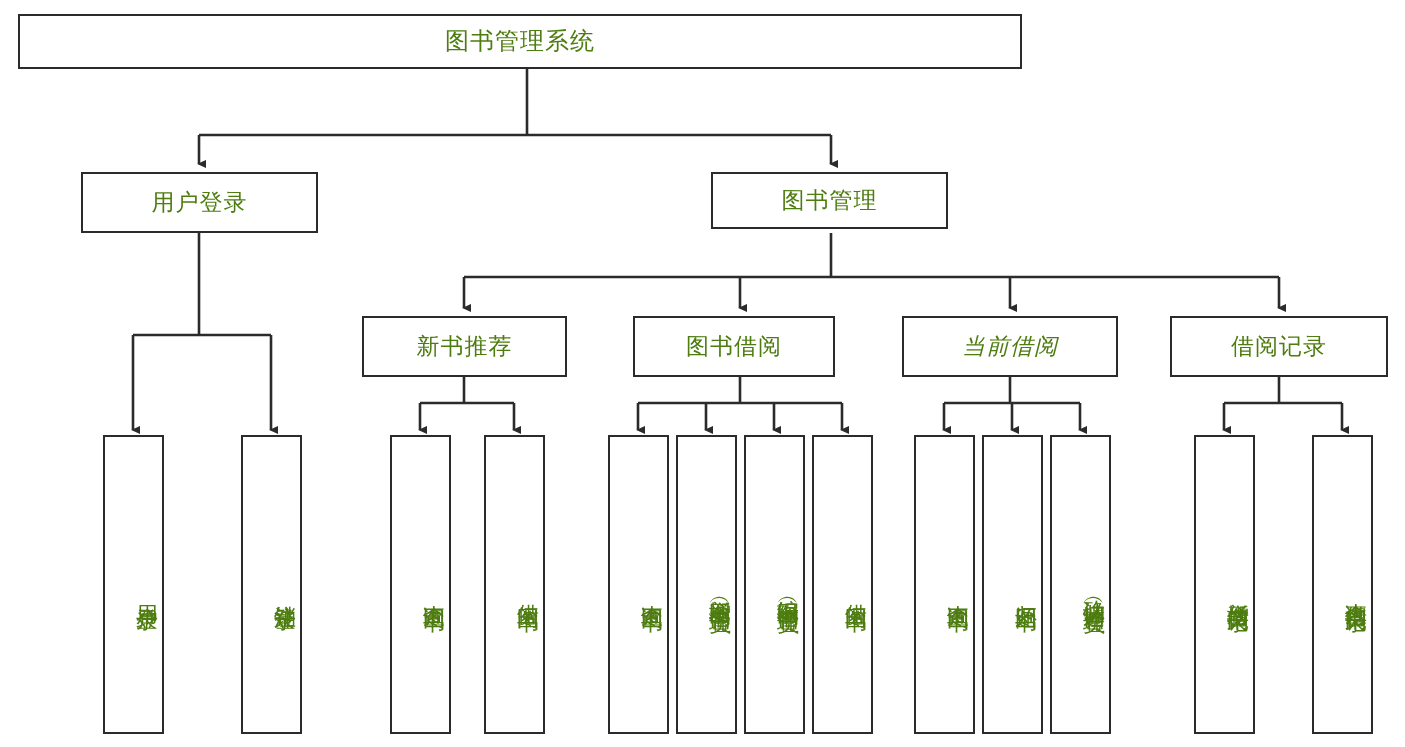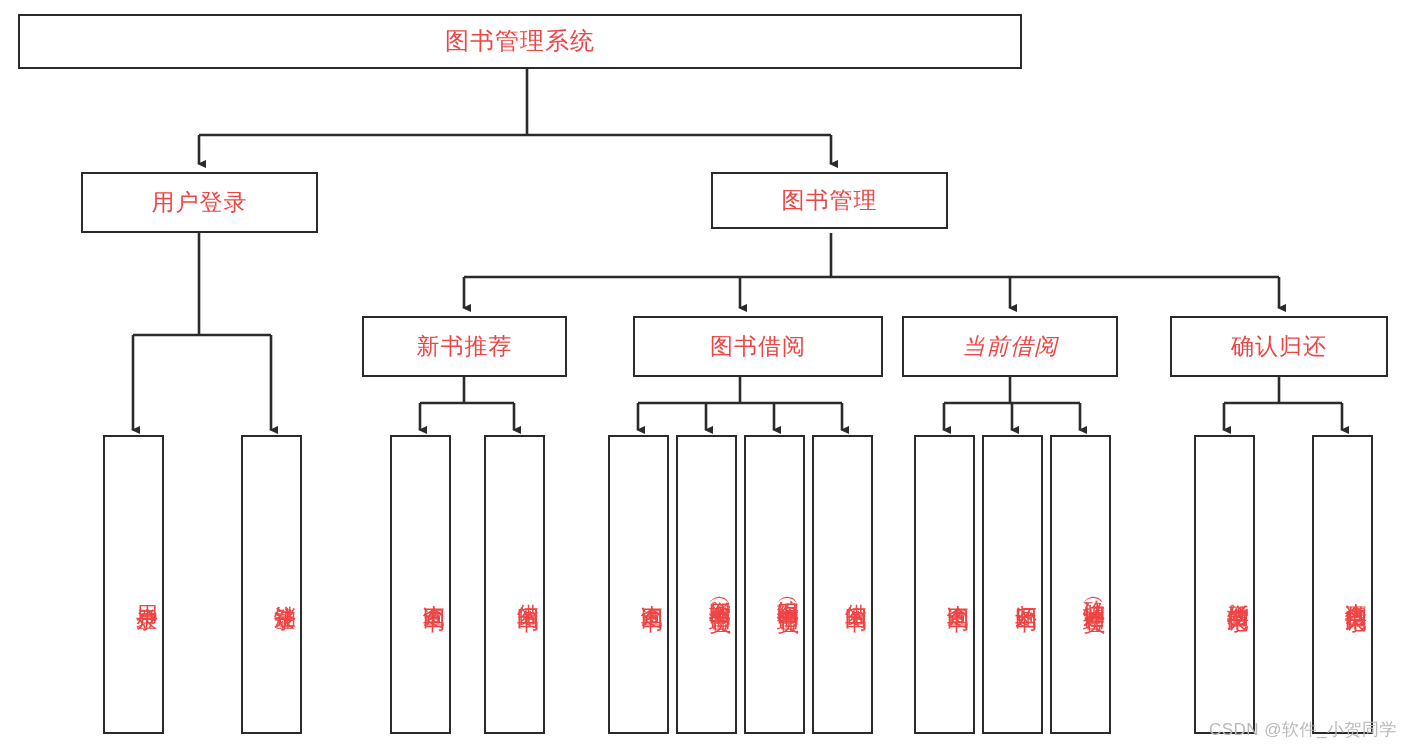--- a/index.html
+++ b/index.html
@@ -26,21 +26,21 @@
     pointer-events: none;
   }
   .node {
     position: absolute;
     box-sizing: border-box;
     border: 2.5px solid #2b2b2b;
     background: #ffffff;
     display: flex;
     align-items: center;
     justify-content: center;
-    color: #ef4444;
+    color: #4d7c0f;
   }
   .node.horiz {
     font-size: 23px;
     letter-spacing: 1px;
     line-height: 1.2;
   }
   .node.vert {
     writing-mode: vertical-rl;
     text-orientation: upright;
     font-size: 22px;
@@ -124,23 +124,23 @@
       <path d="M1342,403 L1342,430" marker-end="url(#arr)"></path>
     </g>
   </svg>
 
   <div class="node horiz" id="root-node" style="left:18px;top:14px;width:1004px;height:55px;">图书管理系统</div>
 
   <div class="node horiz" style="left:81px;top:172px;width:237px;height:61px;">用户登录</div>
   <div class="node horiz" style="left:711px;top:172px;width:237px;height:57px;">图书管理</div>
 
   <div class="node horiz" style="left:362px;top:316px;width:205px;height:61px;">新书推荐</div>
-  <div class="node horiz" style="left:633px;top:316px;width:250px;height:61px;">图书借阅</div>
+  <div class="node horiz" style="left:633px;top:316px;width:202px;height:61px;">图书借阅</div>
   <div class="node horiz" style="left:902px;top:316px;width:216px;height:61px;font-style:italic;">当前借阅</div>
-  <div class="node horiz" style="left:1170px;top:316px;width:218px;height:61px;">确认归还</div>
+  <div class="node horiz" style="left:1170px;top:316px;width:218px;height:61px;">借阅记录</div>
 
   <div class="node vert" style="left:103px;top:435px;width:61px;height:299px;">
     <span class="vlabel">用户登录</span>
   </div>
   <div class="node vert" style="left:241px;top:435px;width:61px;height:299px;">
     <span class="vlabel">注销登录</span>
   </div>
 
   <div class="node vert" style="left:390px;top:435px;width:61px;height:299px;">
     <span class="vlabel">查询图书</span>
@@ -172,14 +172,13 @@
     <span class="vlabel">确认归还（管理员）</span>
   </div>
 
   <div class="node vert" style="left:1194px;top:435px;width:61px;height:299px;">
     <span class="vlabel">新增借阅记录</span>
   </div>
   <div class="node vert" style="left:1312px;top:435px;width:61px;height:299px;">
     <span class="vlabel">查询借阅记录</span>
   </div>
 
-  <div id="watermark">CSDN @软件_小贺同学</div>
 </div>
 
 </body></html>

